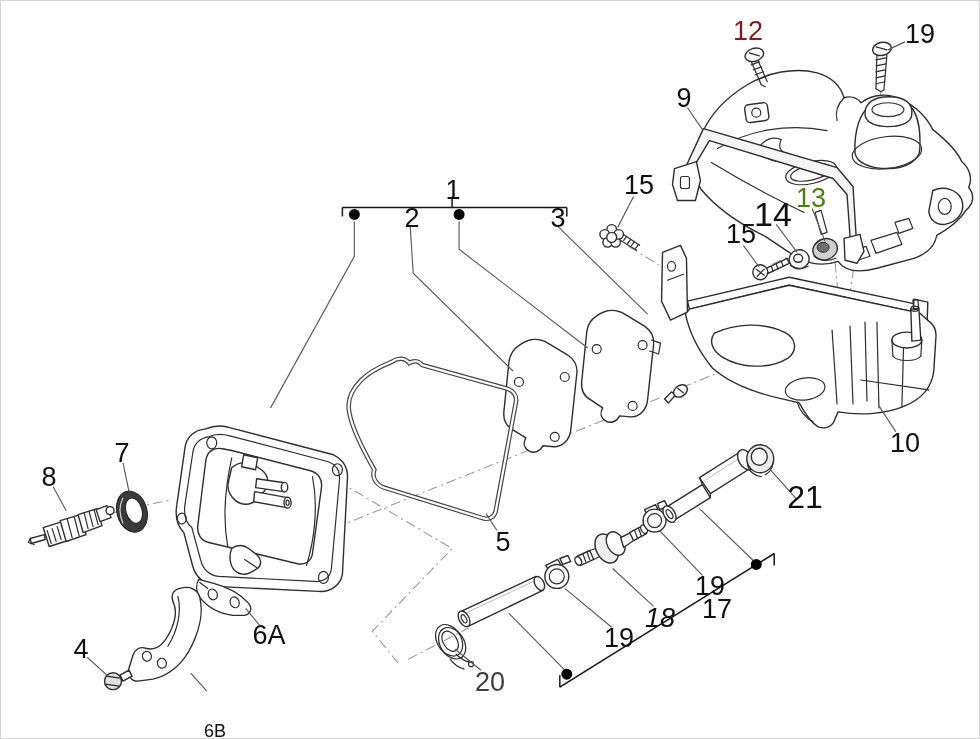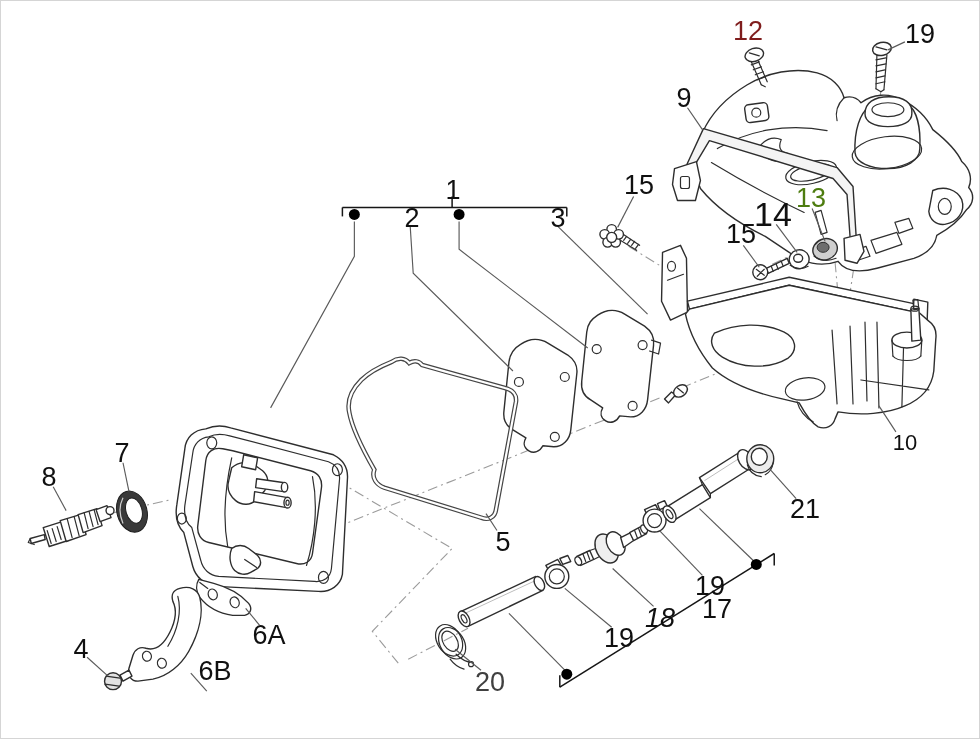--- a/index.html
+++ b/index.html
@@ -337,31 +337,31 @@
       </g>
   </svg>
 
   <div id="labels">
       <div class="callout" style="left: 452px; top: 189px; font-size: 27px; color: rgb(16, 16, 16);">1</div>
       <div class="callout" style="left: 411px; top: 217px; font-size: 27px; color: rgb(16, 16, 16);">2</div>
       <div class="callout" style="left: 557px; top: 217px; font-size: 27px; color: rgb(16, 16, 16);">3</div>
       <div class="callout" style="left: 80px; top: 648px; font-size: 27px; color: rgb(16, 16, 16);">4</div>
       <div class="callout" style="left: 502px; top: 541px; font-size: 27px; color: rgb(16, 16, 16);">5</div>
       <div class="callout" style="left: 268px; top: 634px; font-size: 27px; color: rgb(16, 16, 16);">6A</div>
-      <div class="callout" style="left: 214px; top: 670px; font-size: 27px; color: rgb(16, 16, 16);">6B</div>
+      <div class="callout" style="left: 214px; top: 730px; font-size: 18px; color: rgb(16, 16, 16);">6B</div>
       <div class="callout" style="left: 121px; top: 452px; font-size: 27px; color: rgb(16, 16, 16);">7</div>
       <div class="callout" style="left: 48px; top: 476px; font-size: 27px; color: rgb(16, 16, 16);">8</div>
       <div class="callout" style="left: 683px; top: 97px; font-size: 27px; color: rgb(16, 16, 16);">9</div>
-      <div class="callout" style="left: 904px; top: 442px; font-size: 22px; color: rgb(16, 16, 16);">10</div>
+      <div class="callout" style="left: 904px; top: 442px; font-size: 27px; color: rgb(16, 16, 16);">10</div>
       <div class="callout" style="left: 919px; top: 33px; font-size: 27px; color: rgb(16, 16, 16);">19</div>
       <div class="callout" style="left: 747px; top: 30px; font-size: 27px; color: #7f1d1d;">12</div>
       <div class="callout" style="left: 810px; top: 197px; font-size: 27px; color: #4d7c0f;">13</div>
       <div class="callout" style="left: 772px; top: 213px; font-size: 34px; color: rgb(16, 16, 16);">14</div>
       <div class="callout" style="left: 740px; top: 233px; font-size: 27px; color: rgb(16, 16, 16);">15</div>
       <div class="callout" style="left: 638px; top: 184px; font-size: 27px; color: rgb(16, 16, 16);">15</div>
       <div class="callout" style="left: 685px; top: 608px; font-size: 27px; color: rgb(16, 16, 16); margin-left: 31px;">17</div>
       <div class="callout" style="left: 659px; top: 617px; font-size: 27px; color: rgb(16, 16, 16); font-style: italic;">18</div>
       <div class="callout" style="left: 618px; top: 637px; font-size: 27px; color: rgb(16, 16, 16);">19</div>
       <div class="callout" style="left: 709px; top: 585px; font-size: 27px; color: rgb(16, 16, 16);">19</div>
       <div class="callout" style="left: 489px; top: 681px; font-size: 27px; color: #404040;">20</div>
-      <div class="callout" style="left: 804px; top: 508px; font-size: 27px; color: rgb(16, 16, 16);">21</div>
+      <div class="callout" style="left: 804px; top: 496px; font-size: 32px; color: rgb(16, 16, 16);">21</div>
     </div>
 </div>
 
 </body></html>

